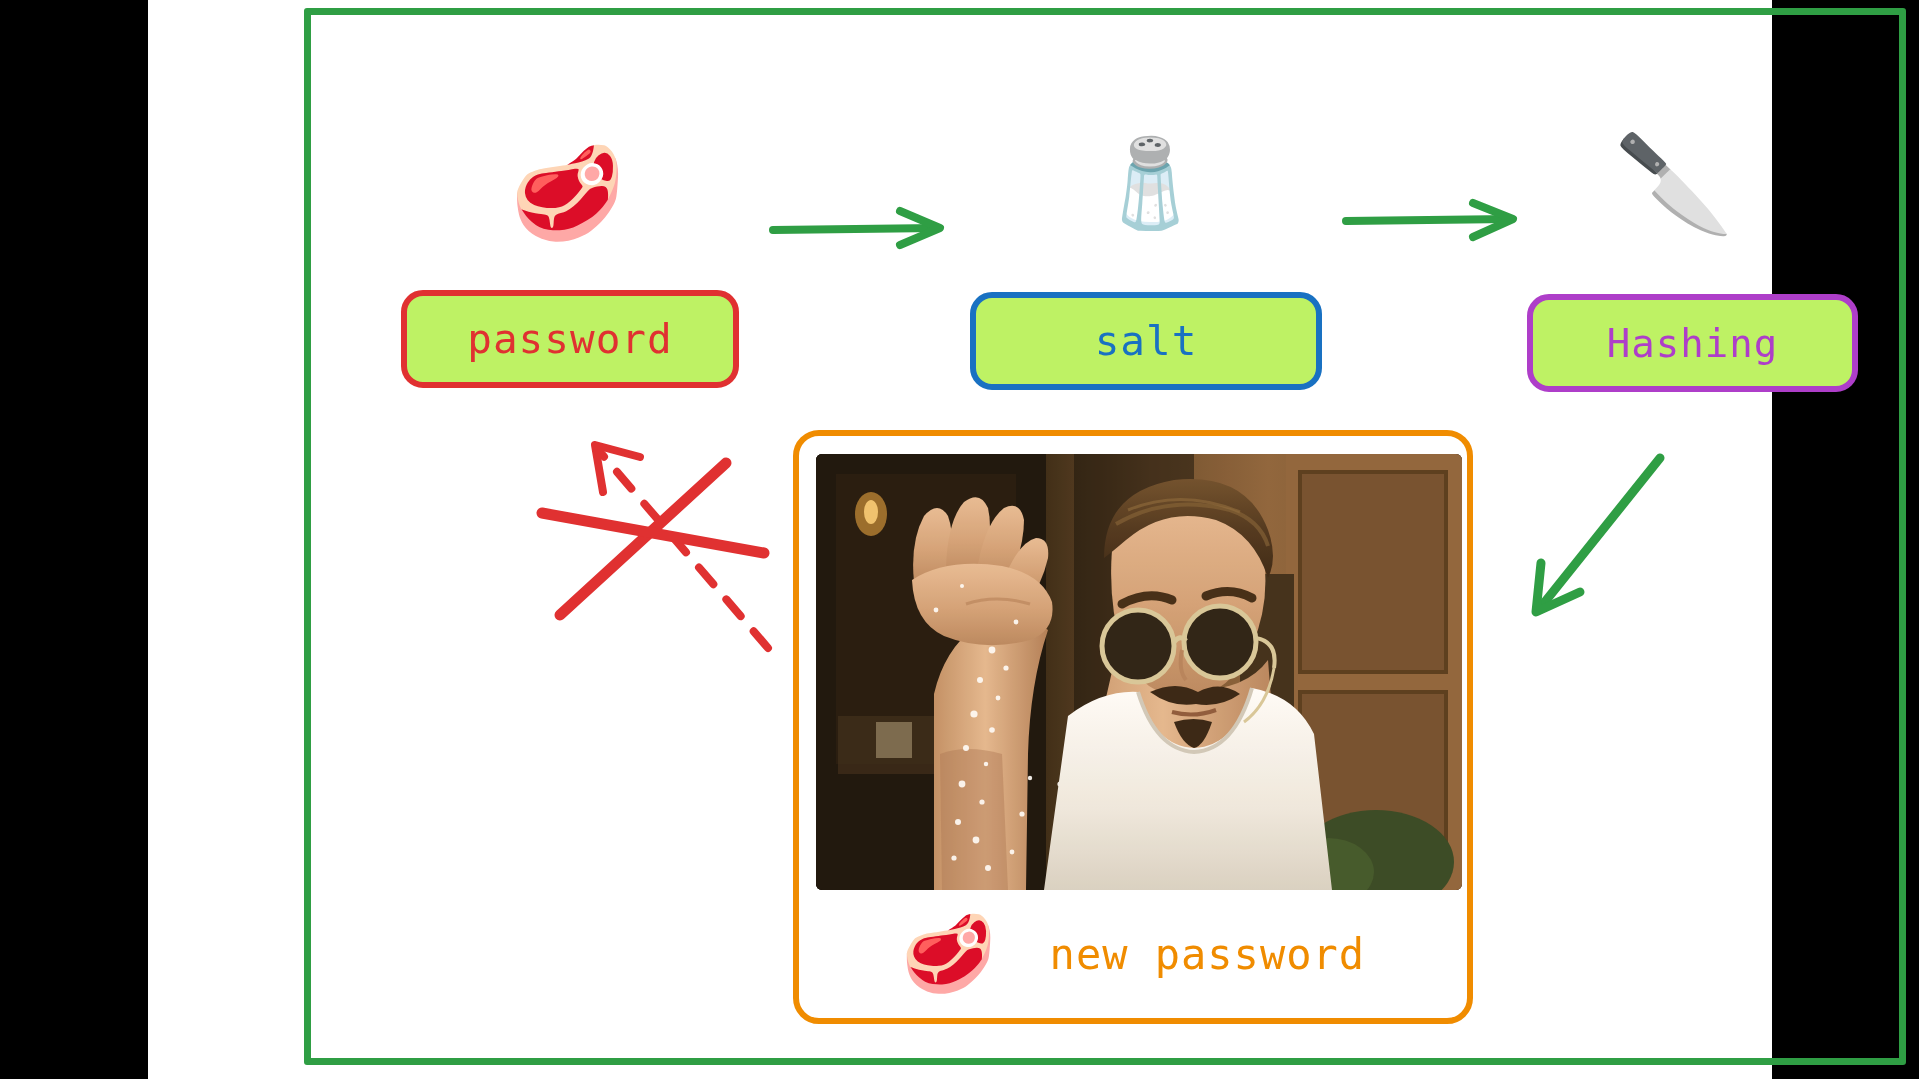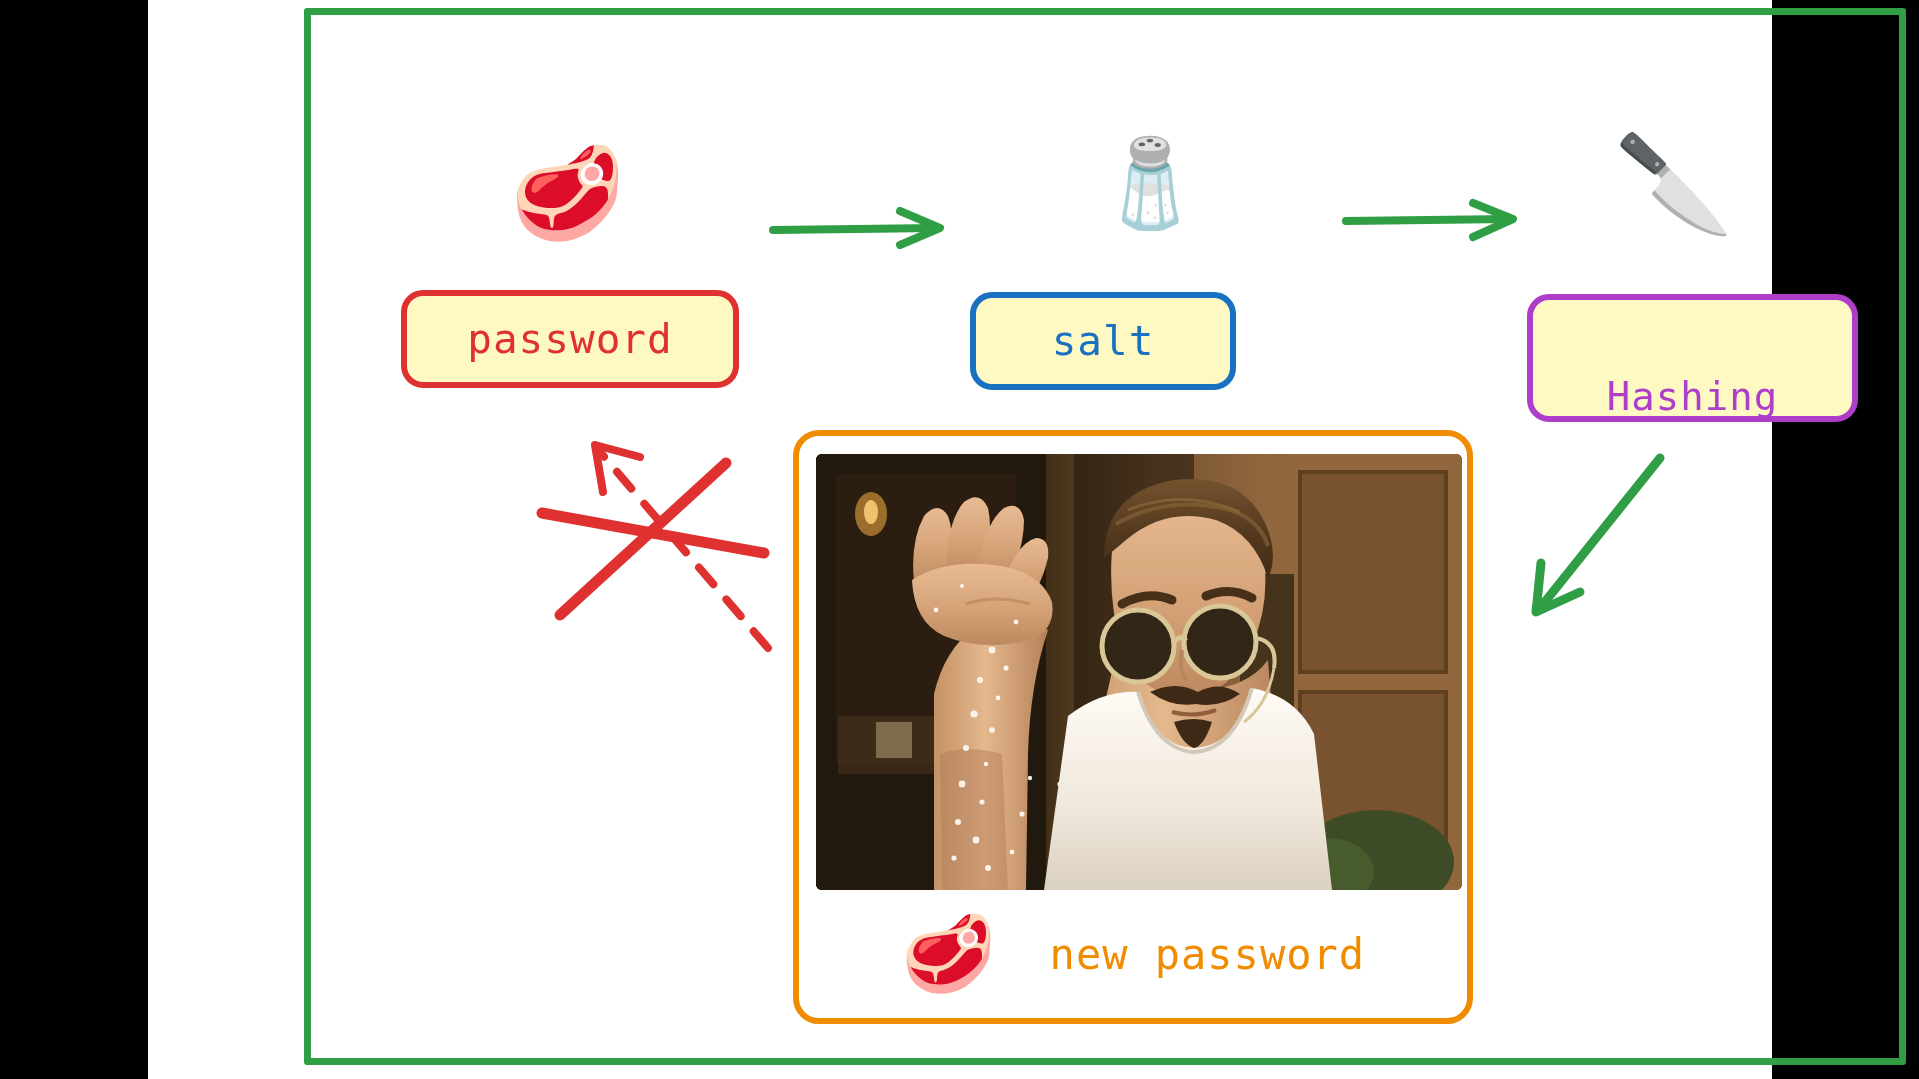--- a/index.html
+++ b/index.html
@@ -52,49 +52,48 @@
     --orange: #f08c00;
   }
 
   
   .node {
     position: absolute;
     box-sizing: border-box;
     border-width: 6px;
     border-style: solid;
     border-radius: 22px;
-    background: #fef9c3;
+    background: #bef264;
     display: flex;
     align-items: center;
     justify-content: center;
   }
   .node-label {
     font-family: "DejaVu Sans Mono", "Liberation Mono", monospace;
     font-size: 41px;
     letter-spacing: 1px;
     line-height: 1;
     white-space: nowrap;
   }
 
   #node-password {
     left: 253px; top: 290px; width: 338px; height: 98px;
     border-color: var(--red);
   }
   #node-password .node-label { color: var(--red); }
 
   #node-salt {
-    left: 822px; top: 292px; width: 266px; height: 98px;
+    left: 822px; top: 292px; width: 352px; height: 98px;
     border-color: var(--blue);
   }
   #node-salt .node-label { color: var(--blue); }
 
   #node-hashing {
-    left: 1379px; top: 294px; width: 331px; height: 128px;
+    left: 1379px; top: 294px; width: 331px; height: 98px;
     border-color: var(--purple);
-    align-items: flex-end;
   }
   #node-hashing .node-label { color: var(--purple); font-size: 39px; }
 
   
   .emoji-icon {
     position: absolute;
     font-size: 92px;
     line-height: 1;
     user-select: none;
   }

